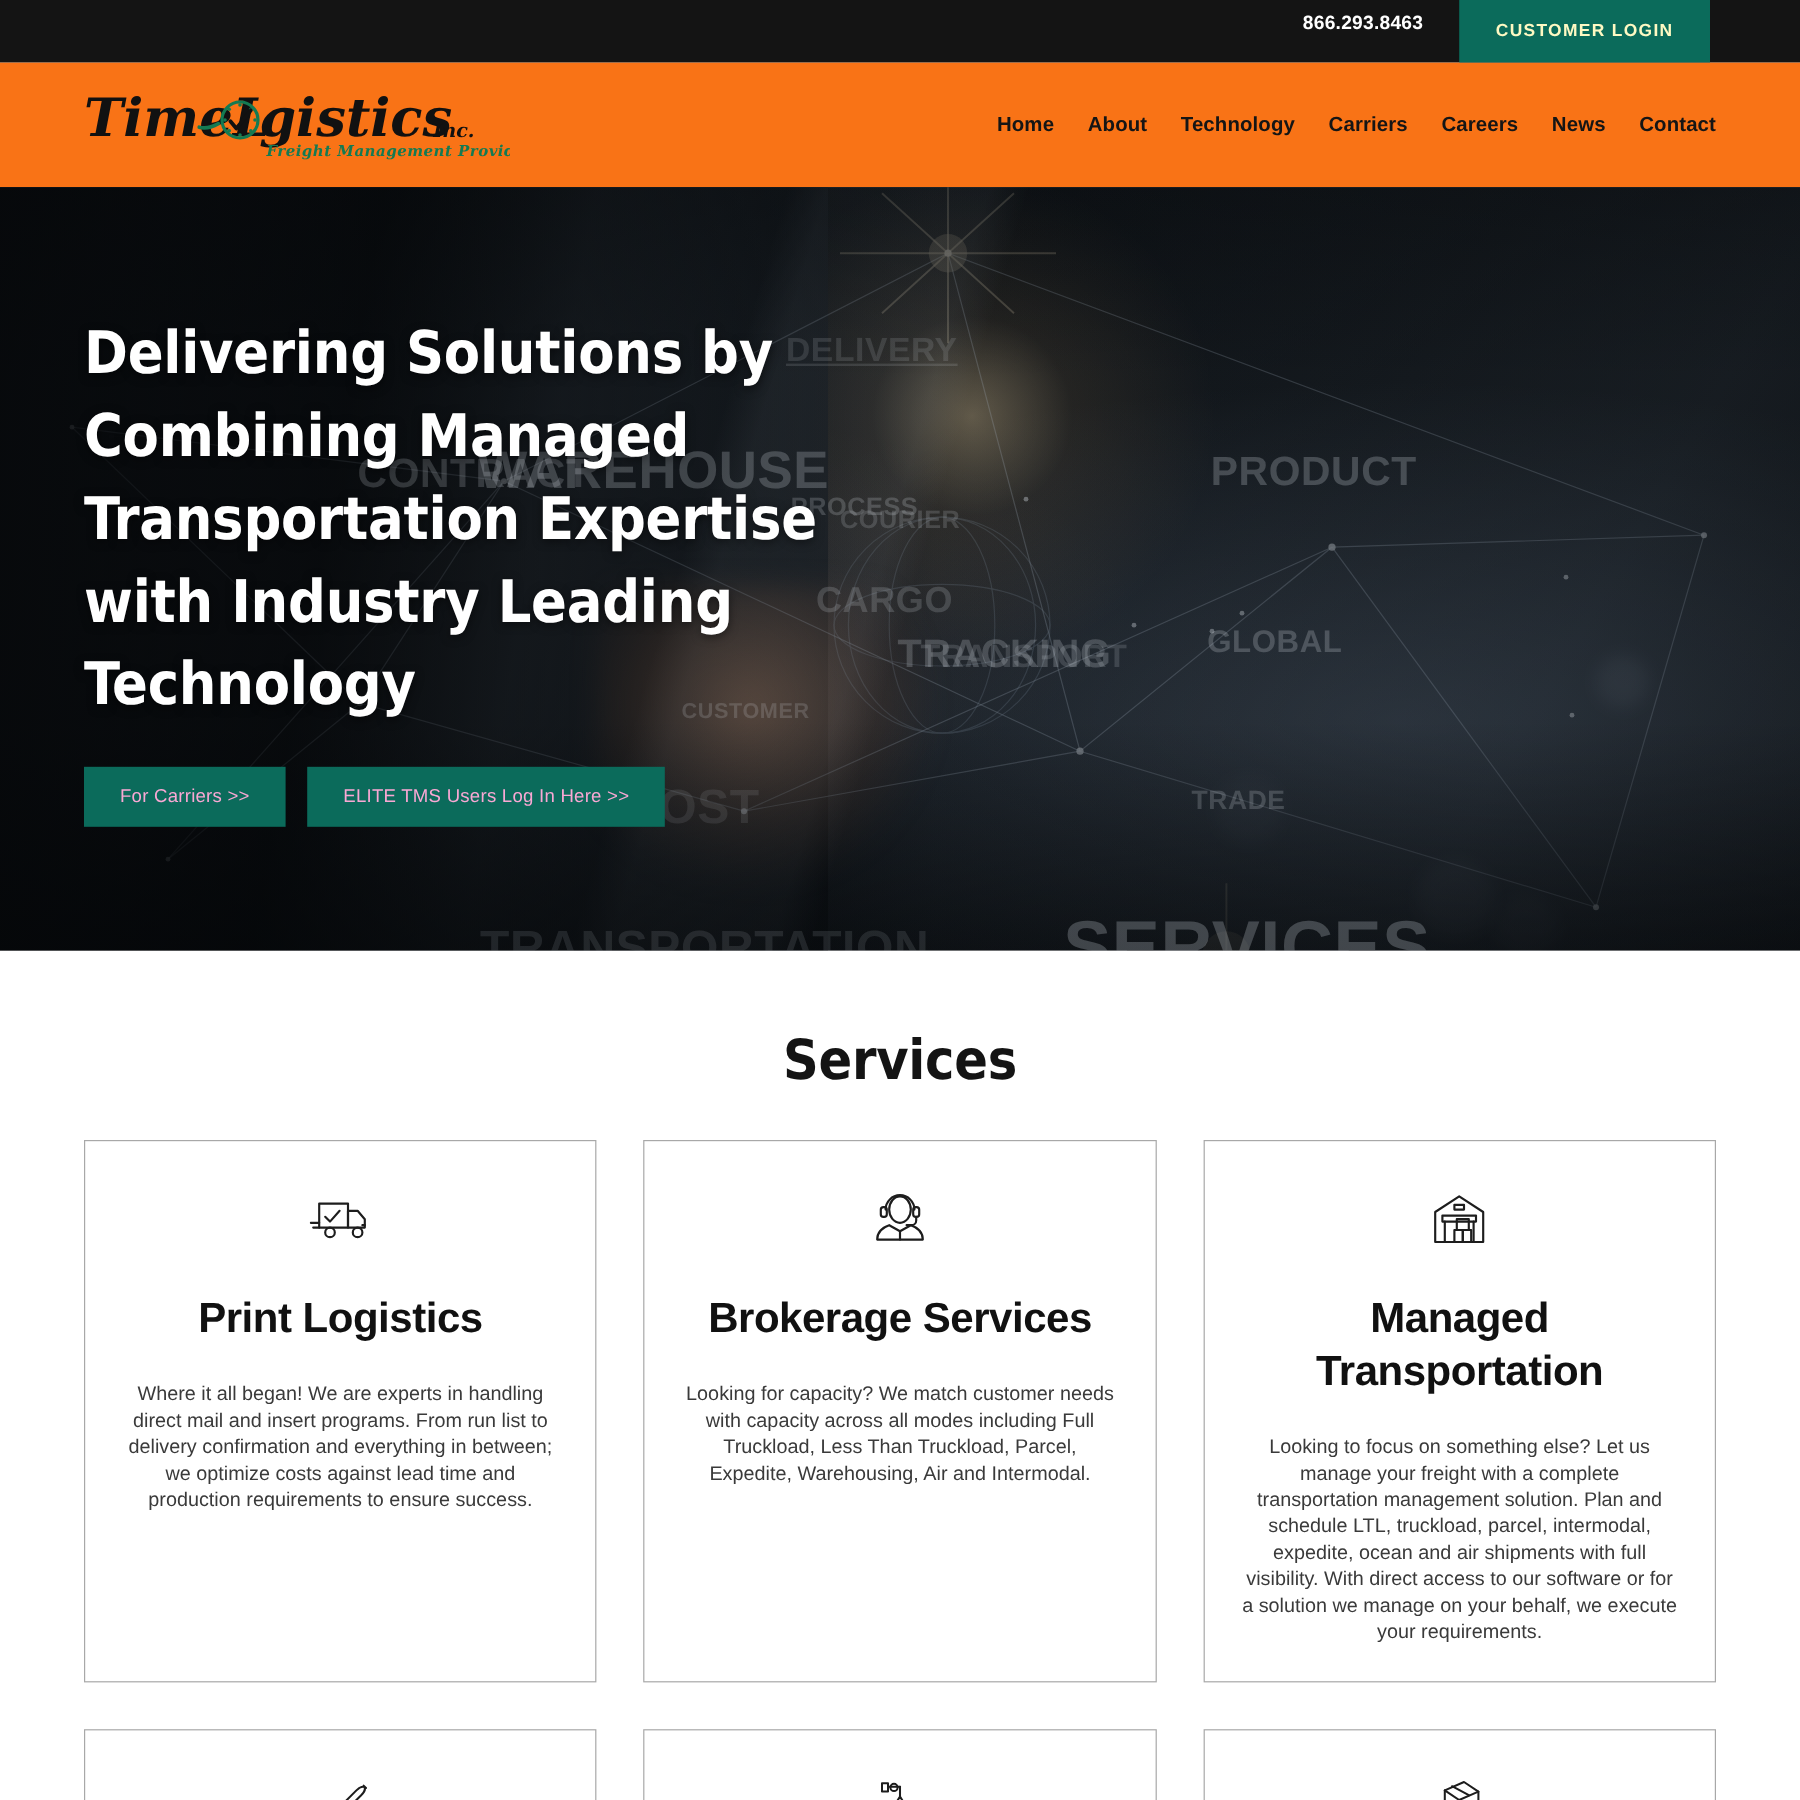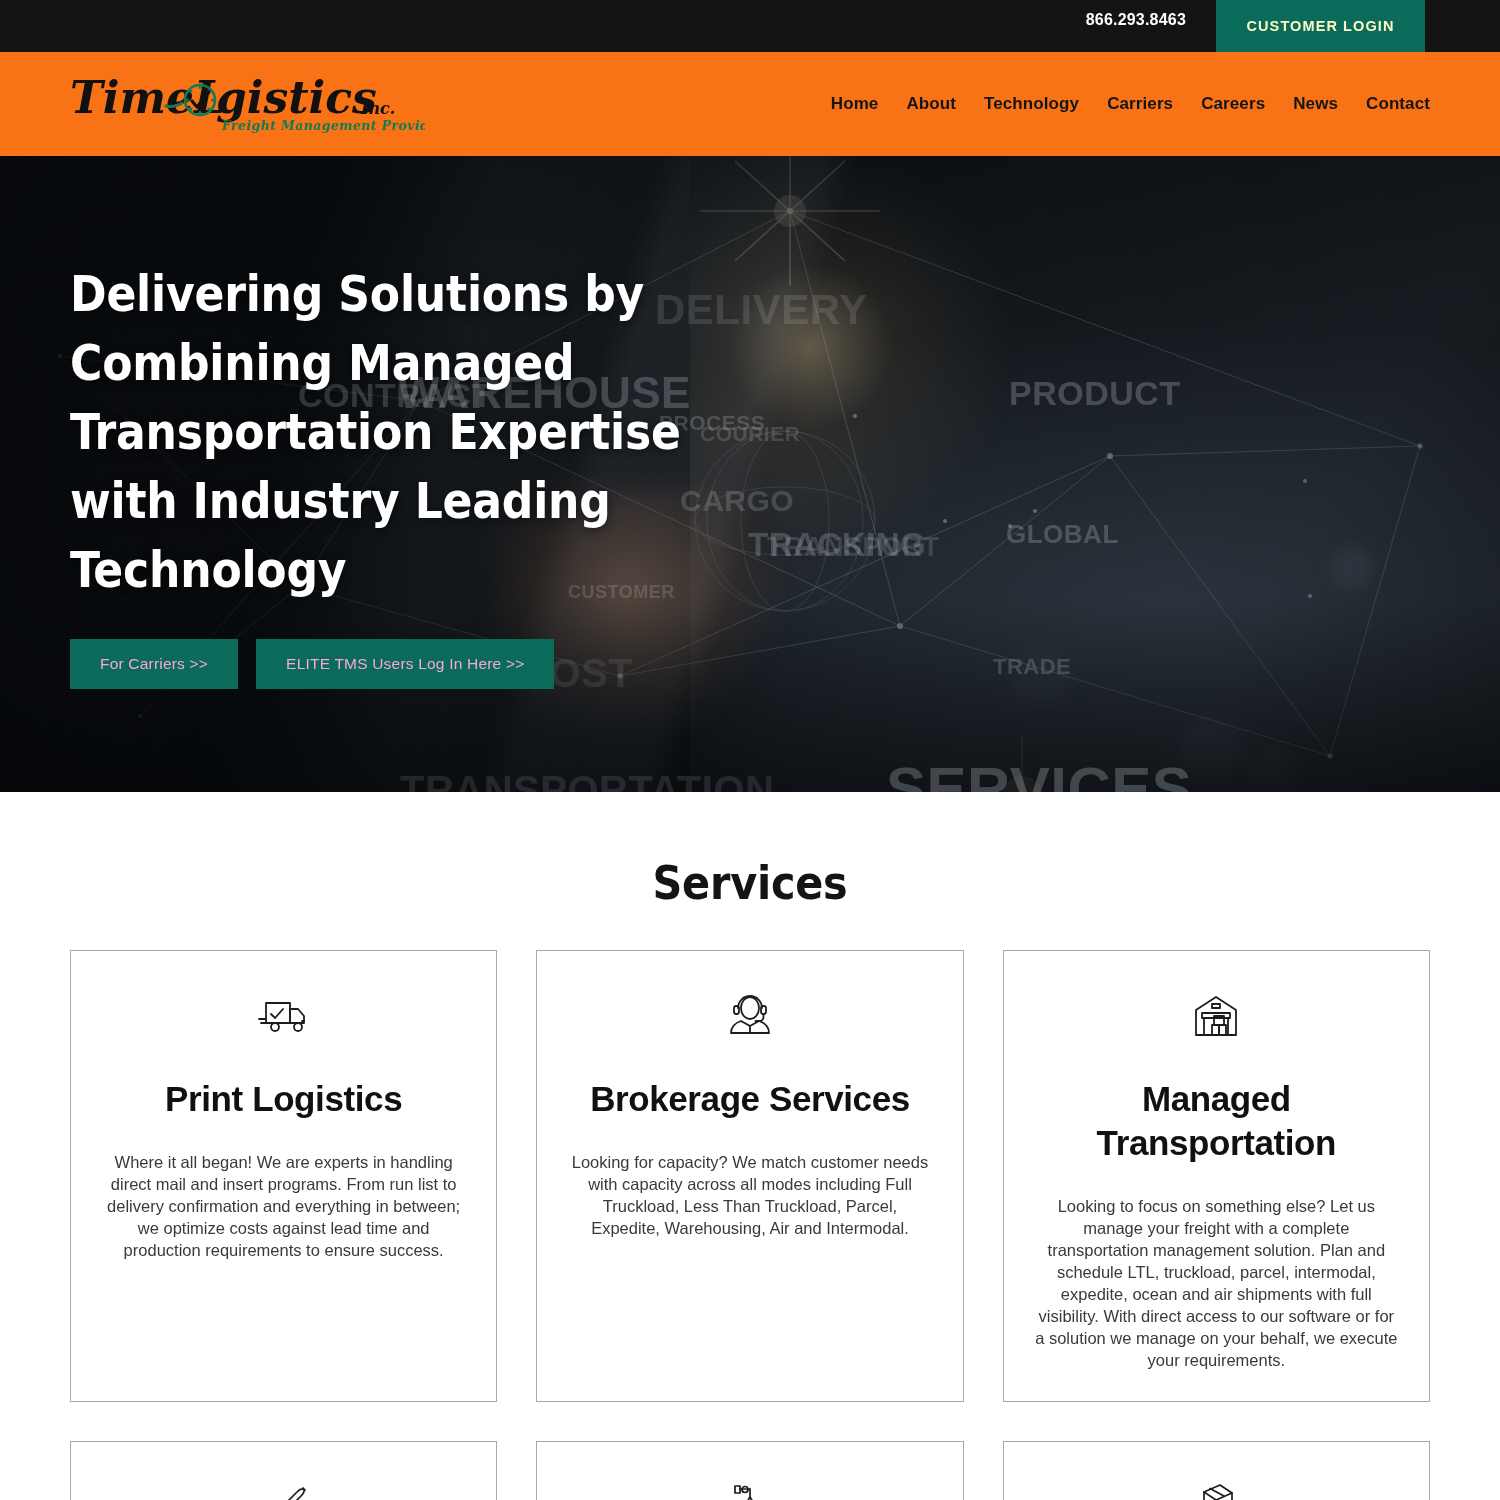--- a/index.html
+++ b/index.html
@@ -288,21 +288,21 @@
     </svg>
 
     <div class="bokeh" style="left:1180px; top:560px; width:66px; height:66px; opacity:.32;"></div>
     <div class="bokeh" style="left:1245px; top:590px; width:54px; height:54px; opacity:.26;"></div>
     <div class="bokeh" style="left:1330px; top:390px; width:44px; height:44px; opacity:.42;"></div>
     <div class="bokeh" style="left:1012px; top:490px; width:58px; height:58px; opacity:.20;"></div>
 
     <div class="bg-diag"></div>
     <div class="bg-vignette"></div>
 
-    <div class="hero-word" style="left:655px;  top:130px; font-size:42px; opacity:.30;">DELIVERY</div>
+    <div class="hero-word" style="left:655px;  top:120px; font-size:28px; opacity:.30;text-decoration:underline;">DELIVERY</div>
     <div class="hero-word" style="left:298px;  top:220px; font-size:34px; opacity:.42;">CONTRACT</div>
     <div class="hero-word" style="left:398px;  top:212px; font-size:44px; opacity:.50;">WAREHOUSE</div>
     <div class="hero-word" style="left:659px;  top:255px; font-size:21px; opacity:.45;">PROCESS</div>
     <div class="hero-word" style="left:700px;  top:266px; font-size:21px; opacity:.38;">COURIER</div>
     <div class="hero-word" style="left:1009px; top:218px; font-size:34px; opacity:.52;">PRODUCT</div>
     <div class="hero-word" style="left:680px;  top:328px; font-size:30px; opacity:.40;">CARGO</div>
     <div class="hero-word" style="left:767px;  top:340px; font-size:27px; opacity:.35;margin-top:36px;">TRANSPORT</div>
     <div class="hero-word" style="left:748px;  top:370px; font-size:33px; opacity:.48;">TRACKING</div>
     <div class="hero-word" style="left:568px;  top:426px; font-size:18px; opacity:.38;">CUSTOMER</div>
     <div class="hero-word" style="left:520px;  top:495px; font-size:40px; opacity:.22;">COST</div>

